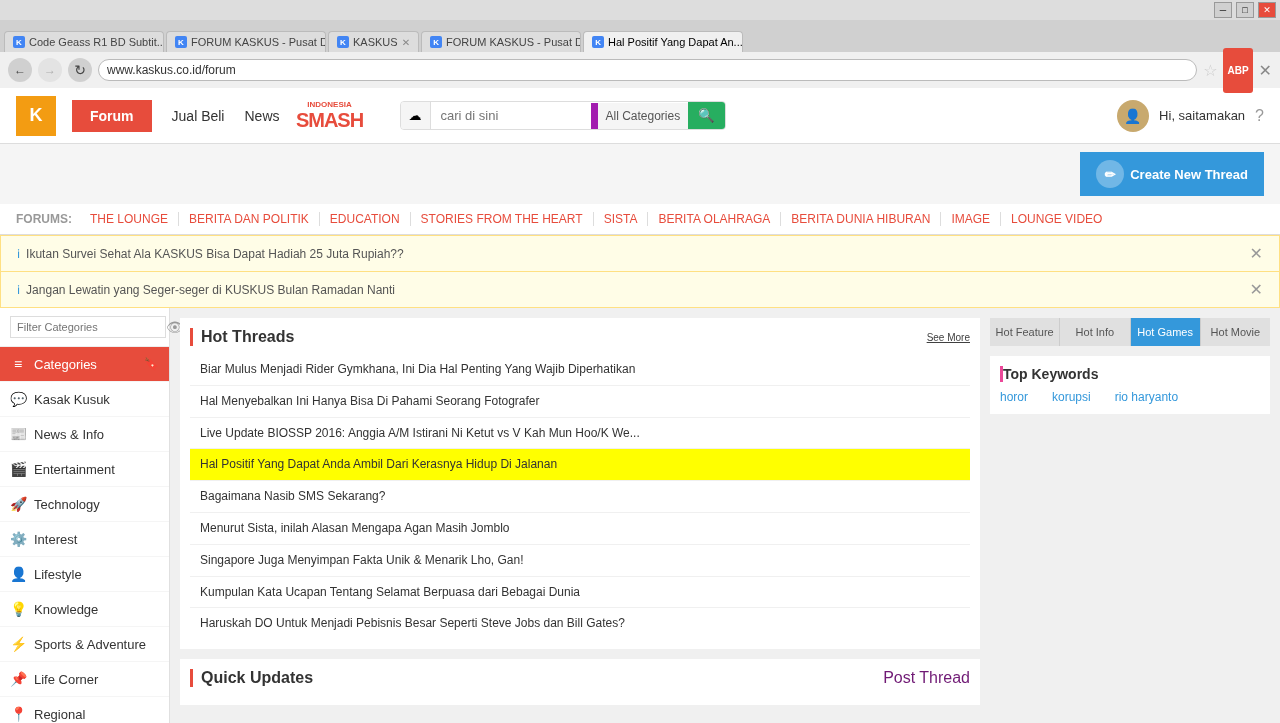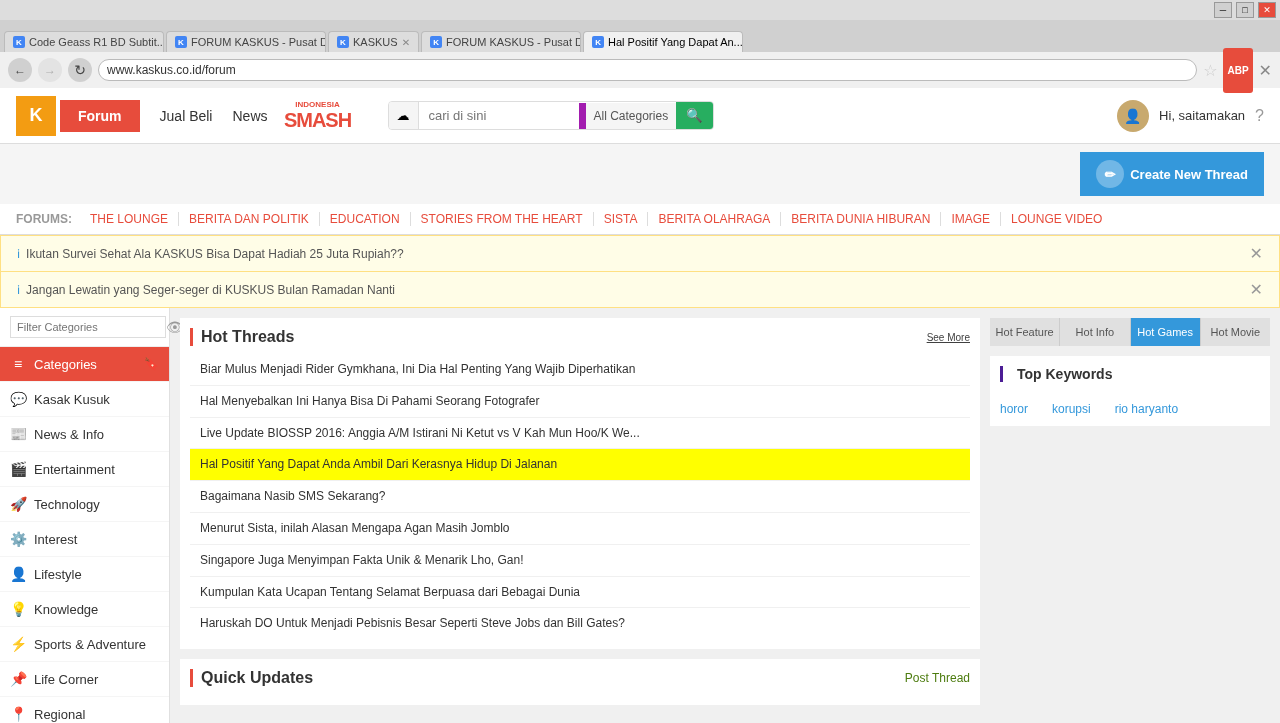--- a/index.html
+++ b/index.html
@@ -21,21 +21,21 @@
     .win-close { background: #e74c3c; color: white; }
 
     
     .top-bar { display: flex; justify-content: flex-end; padding: 2px 4px; background: #ddd; align-items: center; gap: 4px; }
     .top-bar .win-btn { width: 18px; height: 16px; border: 1px solid #999; background: #d0d0d0; font-size: 9px; cursor: pointer; }
     .top-bar .win-close { background: #e74c3c; color: white; }
 
     
     .kaskus-header { background: white; border-bottom: 1px solid #ddd; padding: 0 16px; display: flex; align-items: center; height: 56px; }
     .k-logo { width: 40px; height: 40px; background: #f39c12; border: 2px solid #f39c12; display: flex; align-items: center; justify-content: center; color: white; font-weight: bold; font-size: 18px; cursor: pointer; }
-    .forum-btn { background: #e74c3c; color: white; padding: 8px 18px; margin-left: 4px; font-size: 14px; font-weight: bold; cursor: pointer; border: none; }
+    .forum-btn { background: #e74c3c; color: white; padding: 8px 18px; margin-left: 16px; font-size: 14px; font-weight: bold; cursor: pointer; border: none; }
     .header-nav { display: flex; gap: 20px; margin-left: 20px; align-items: center; }
     .header-nav-item { color: #333; font-size: 14px; cursor: pointer; text-decoration: none; }
     .smash-logo { width: 80px; height: 40px; display: flex; align-items: center; justify-content: center; margin-left: 10px; }
     .search-bar { display: flex; align-items: center; margin-left: 30px; border: 1px solid #ddd; border-radius: 4px; overflow: hidden; }
     .search-weather { padding: 6px 8px; background: #f5f5f5; border-right: 1px solid #ddd; }
     .search-input { padding: 6px 10px; border: none; outline: none; font-size: 13px; color: #999; width: 160px; }
     .search-category { padding: 6px 8px; background: #f5f5f5; border-left: 7px solid #a21caf; cursor: pointer; font-size: 12px; color: #555; }
     .search-btn { background: #27ae60; padding: 6px 10px; cursor: pointer; color: white; border: none; }
     .header-right { margin-left: auto; display: flex; align-items: center; gap: 10px; }
     .user-avatar { width: 32px; height: 32px; border-radius: 50%; background: #e0e0e0; overflow: hidden; }
@@ -97,25 +97,25 @@
 
     
     .game-tabs { display: flex; background: #e0e0e0; }
     .game-tab { flex: 1; padding: 8px 4px; text-align: center; font-size: 11px; cursor: pointer; color: #555; border-right: 1px solid #ccc; }
     .game-tab:last-child { border-right: none; }
     .game-tab.active { background: #3498db; color: white; }
 
     
     .quick-updates { background: white; margin-top: 10px; padding: 10px; }
     .quick-header { display: flex; align-items: center; justify-content: space-between; margin-bottom: 8px; }
-    .post-thread-btn { color: #4d7c0f; font-size: 12px; cursor: pointer; }
+    .post-thread-btn { color: #701a75; font-size: 16px; cursor: pointer; }
 
     
     .top-keywords { background: white; padding: 10px; margin-top: 10px; }
-    .keyword-title { font-size: 14px; font-weight: bold; color: #333; border-left: 3px solid #4c1d95; padding-left: 14px; margin-bottom: 20px; }
+    .keyword-title { font-size: 14px; font-weight: bold; color: #333; border-left: 3px solid #ec4899; padding-left: 0; margin-bottom: 8px; }
     .keywords-list { display: flex; flex-wrap: wrap; gap: 24px; }
     .keyword-tag { color: #3498db; font-size: 12px; cursor: pointer; }
   </style>
 </head>
 <body>
 
 <div class="top-bar">
   <div class="win-btn">─</div>
   <div class="win-btn">□</div>
   <div class="win-btn win-close">✕</div>

